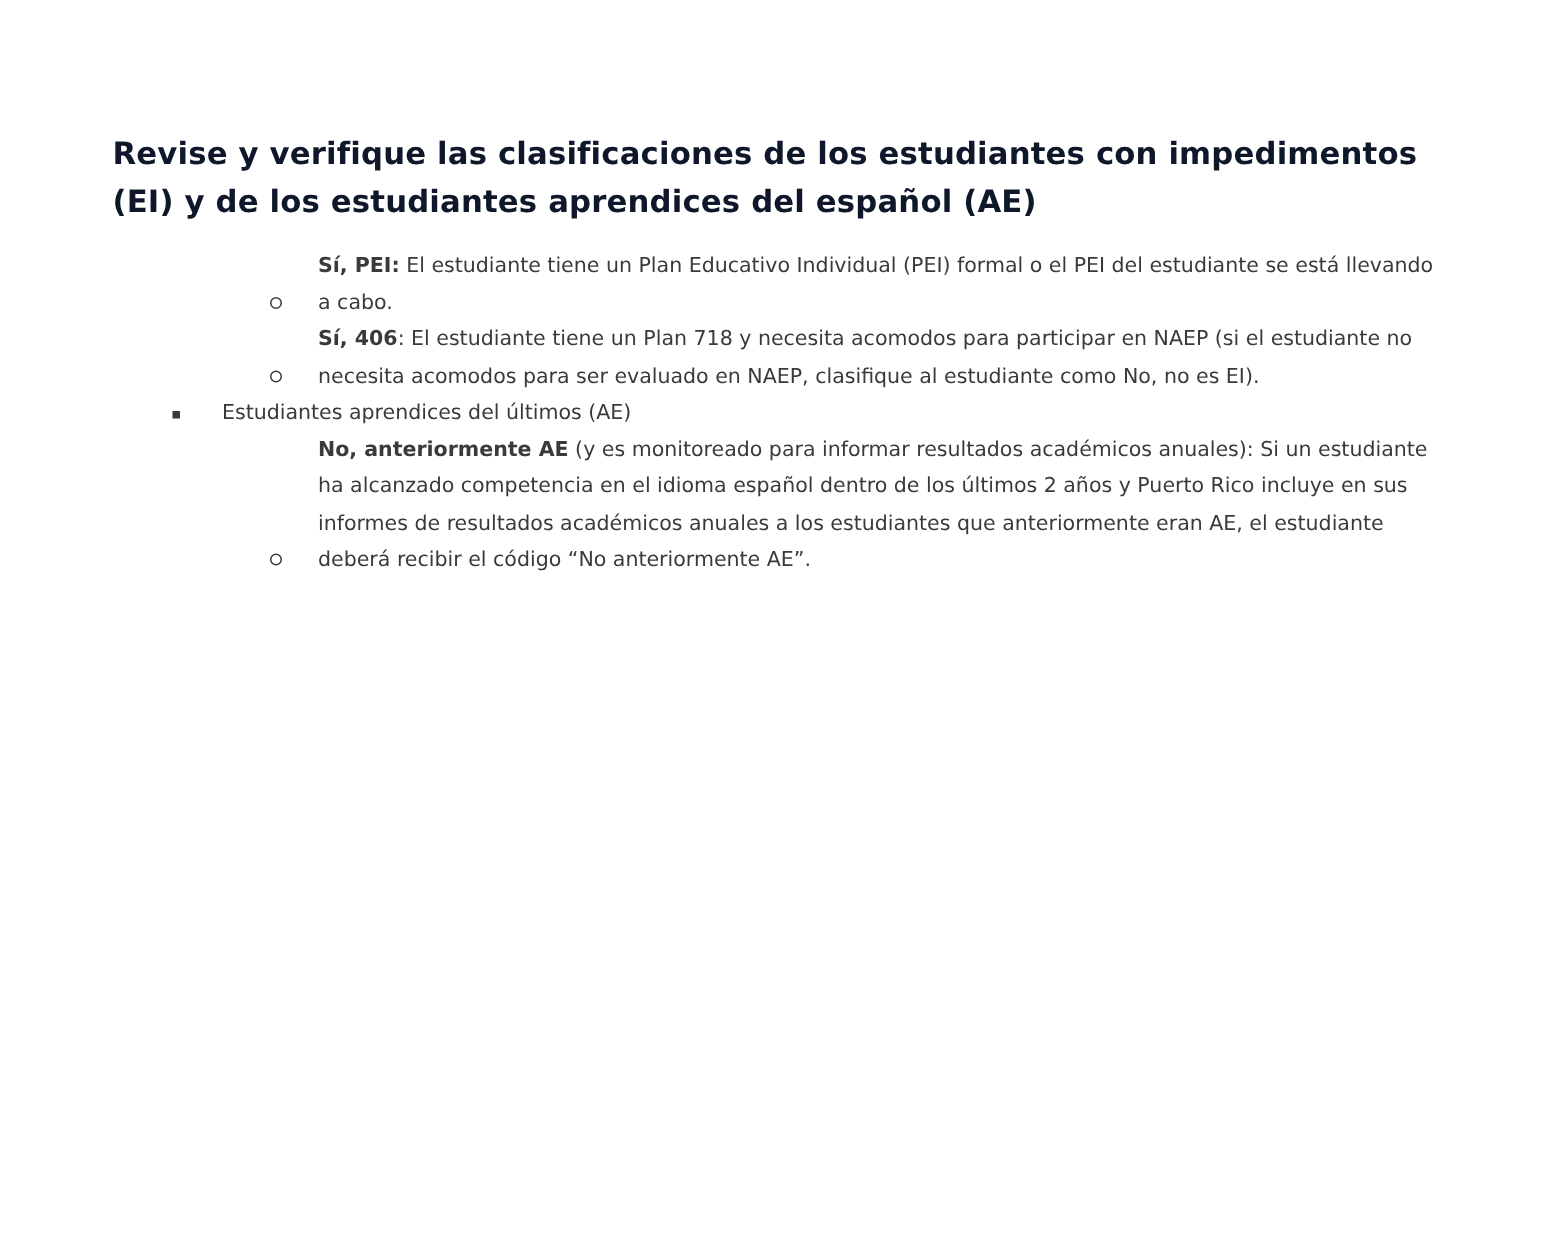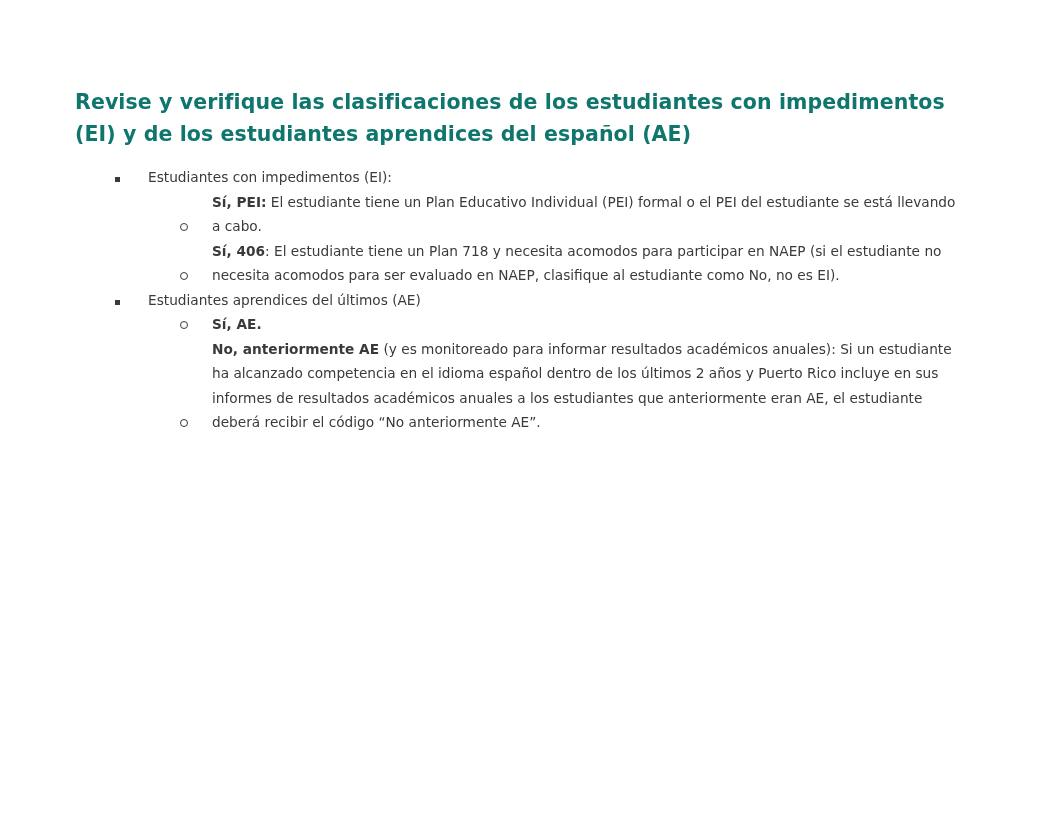--- a/index.html
+++ b/index.html
@@ -16,21 +16,21 @@
   }
   .doc {
     padding: 86px 75px 0 75px;
     width: 890px;
   }
   .heading {
     margin: 0 0 15px 0;
     font-size: 20.5px;
     line-height: 32px;
     font-weight: bold;
-    color: #0f766e;
+    color: #0f172a;
     letter-spacing: 0.1px;
   }
   .intro {
     margin: 0 0 17px 0;
     font-size: 13.7px;
     line-height: 24.5px;
   }
   ul {
     margin: 0;
     padding: 0;
@@ -70,24 +70,20 @@
 <body>
 
 <div class="doc">
 
   <h1 class="heading">Revise y verifique las clasificaciones de los estudiantes con impedimentos (EI) y de los estudiantes aprendices del español (AE)</h1>
 
 
   <ul>
 
     <li>
-      <div class="row lvl1">
-        <span class="marker-col"><span class="sq"></span></span>
-        <div class="txt">Estudiantes con impedimentos (EI):</div>
-      </div>
       <ul>
         <li>
           <div class="row lvl2">
             <span class="marker-col"><span class="circ"></span></span>
             <div class="txt"><b>Sí, PEI:</b><span> El estudiante tiene un Plan Educativo Individual (PEI) formal o el PEI del estudiante se está llevando a cabo.</span></div>
           </div>
         </li>
         <li>
           <div class="row lvl2">
             <span class="marker-col"><span class="circ"></span></span>
@@ -99,26 +95,20 @@
 
     <li>
       <div class="row lvl1">
         <span class="marker-col"><span class="sq"></span></span>
         <div class="txt">Estudiantes aprendices del últimos (AE)</div>
       </div>
       <ul>
         <li>
           <div class="row lvl2">
             <span class="marker-col"><span class="circ"></span></span>
-            <div class="txt"><b>Sí, AE.</b><span></span></div>
-          </div>
-        </li>
-        <li>
-          <div class="row lvl2">
-            <span class="marker-col"><span class="circ"></span></span>
             <div class="txt"><b>No, anteriormente AE</b><span> (y es monitoreado para informar resultados académicos anuales): Si un estudiante ha alcanzado competencia en el idioma español dentro de los últimos 2 años y Puerto Rico incluye en sus informes de resultados académicos anuales a los estudiantes que anteriormente eran AE, el estudiante deberá recibir el código “No anteriormente AE”.</span></div>
           </div>
         </li>
       </ul>
     </li>
 
   </ul>
 </div>
 
 </body></html>

